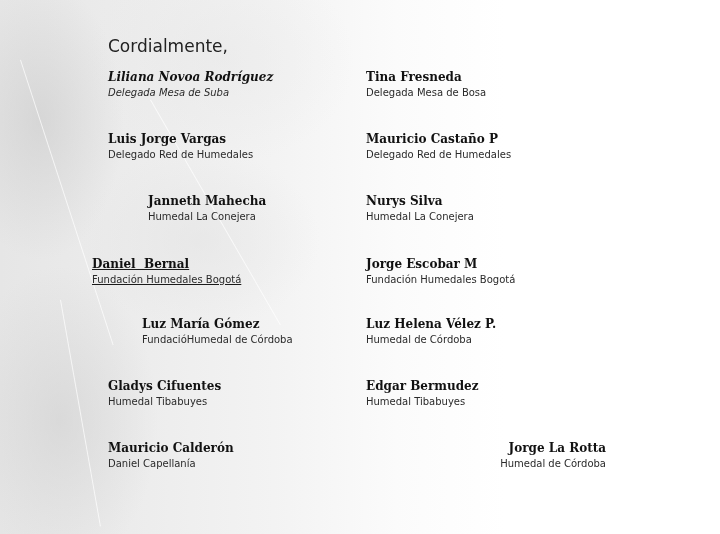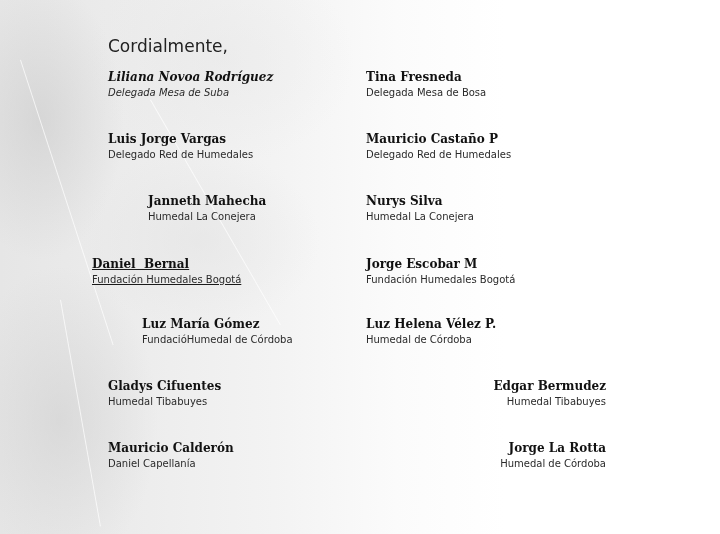--- a/index.html
+++ b/index.html
@@ -115,21 +115,21 @@
     <div class="role">Humedal La Conejera</div>
   </div>
   <div class="sig" style="left:366px;top:256px;">
     <div class="name">Jorge Escobar M</div>
     <div class="role">Fundación Humedales Bogotá</div>
   </div>
   <div class="sig" style="left:366px;top:316px;">
     <div class="name">Luz Helena Vélez P.</div>
     <div class="role">Humedal de Córdoba</div>
   </div>
-  <div class="sig" style="left:366px;top:378px;text-align:right;">
+  <div class="sig" style="left:366px;top:378px;">
     <div class="name">Edgar Bermudez</div>
     <div class="role">Humedal Tibabuyes</div>
   </div>
   <div class="sig" style="left:366px;top:440px;text-align:right;">
     <div class="name">Jorge La Rotta</div>
     <div class="role">Humedal de Córdoba</div>
   </div>
 </div>
 
 </body></html>

